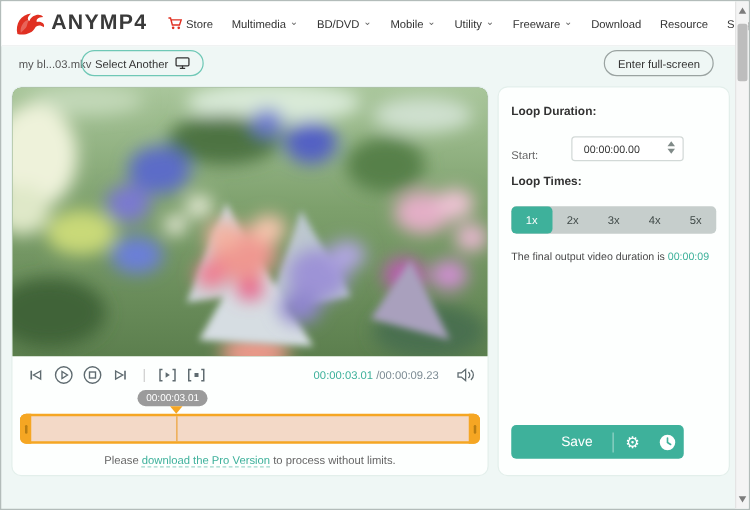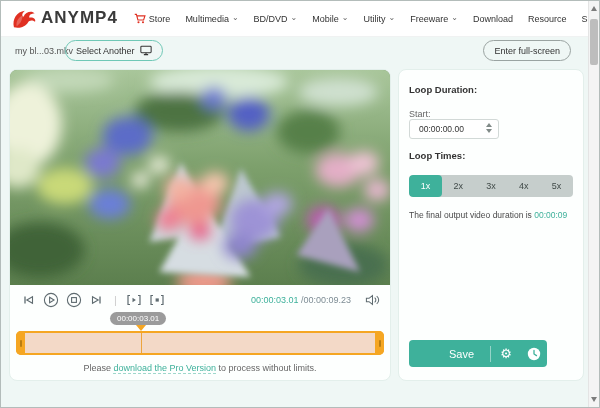--- a/index.html
+++ b/index.html
@@ -50,21 +50,21 @@
   .tl-handle { position:absolute; top:-2px; bottom:-2px; width:9px; background:#f5a623; }
   .tl-handle.left { left:-2px; border-radius:5px 0 0 5px; }
   .tl-handle.right { right:-2px; border-radius:0 5px 5px 0; }
   .tl-grip { position:absolute; top:50%; left:50%; width:2px; height:7px; margin:-3px 0 0 -1px; background:#b97d12; border-radius:1px; }
   .tl-line { position:absolute; left:123px; top:0; bottom:0; width:1px; background:#eda43c; }
   .limit { position:absolute; top:293px; left:0; width:380px; text-align:center; font-size:9px; color:#666; }
   .limit a { color:#3eb19b; text-decoration:none; border-bottom:1px dashed #9fd8cc; }
 
   
   .panel-title { font-size:9.5px; font-weight:bold; color:#333; margin:8px 0 14px; }
-  .row { display:flex; align-items:flex-start; margin-bottom:11px;flex-direction:column; }
+  .row { display:flex; align-items:flex-end; margin-bottom:11px; }
   .row-label { width:48px; font-size:9px; color:#666; }
   .num-input { position:relative; width:90px; height:20px; border:1px solid #d2d9d7; border-radius:3px; background:#fff; display:flex; align-items:center; }
   .num-input input { border:none; outline:none; width:64px; font-size:8.5px; color:#333; padding-left:9px; background:transparent; font-family:"Liberation Sans", sans-serif; }
   .spin { position:absolute; right:6px; top:3px; display:flex; flex-direction:column; gap:2px; }
   .spin-up { width:0; height:0; border-left:3px solid transparent; border-right:3px solid transparent; border-bottom:4px solid #808a88; }
   .spin-down { width:0; height:0; border-left:3px solid transparent; border-right:3px solid transparent; border-top:4px solid #808a88; }
   .segmented { display:flex; background:#c6cecc; border-radius:4px; height:22px; margin:10px 0 12px; overflow:hidden; }
   .seg-btn { flex:1; display:flex; align-items:center; justify-content:center; font-size:9px; color:#404a48; }
   .seg-btn.selected { background:#3eb19b; color:#fff; border-radius:4px; }
   .result { font-size:8.5px; color:#4a4a4a; line-height:1.5; }

